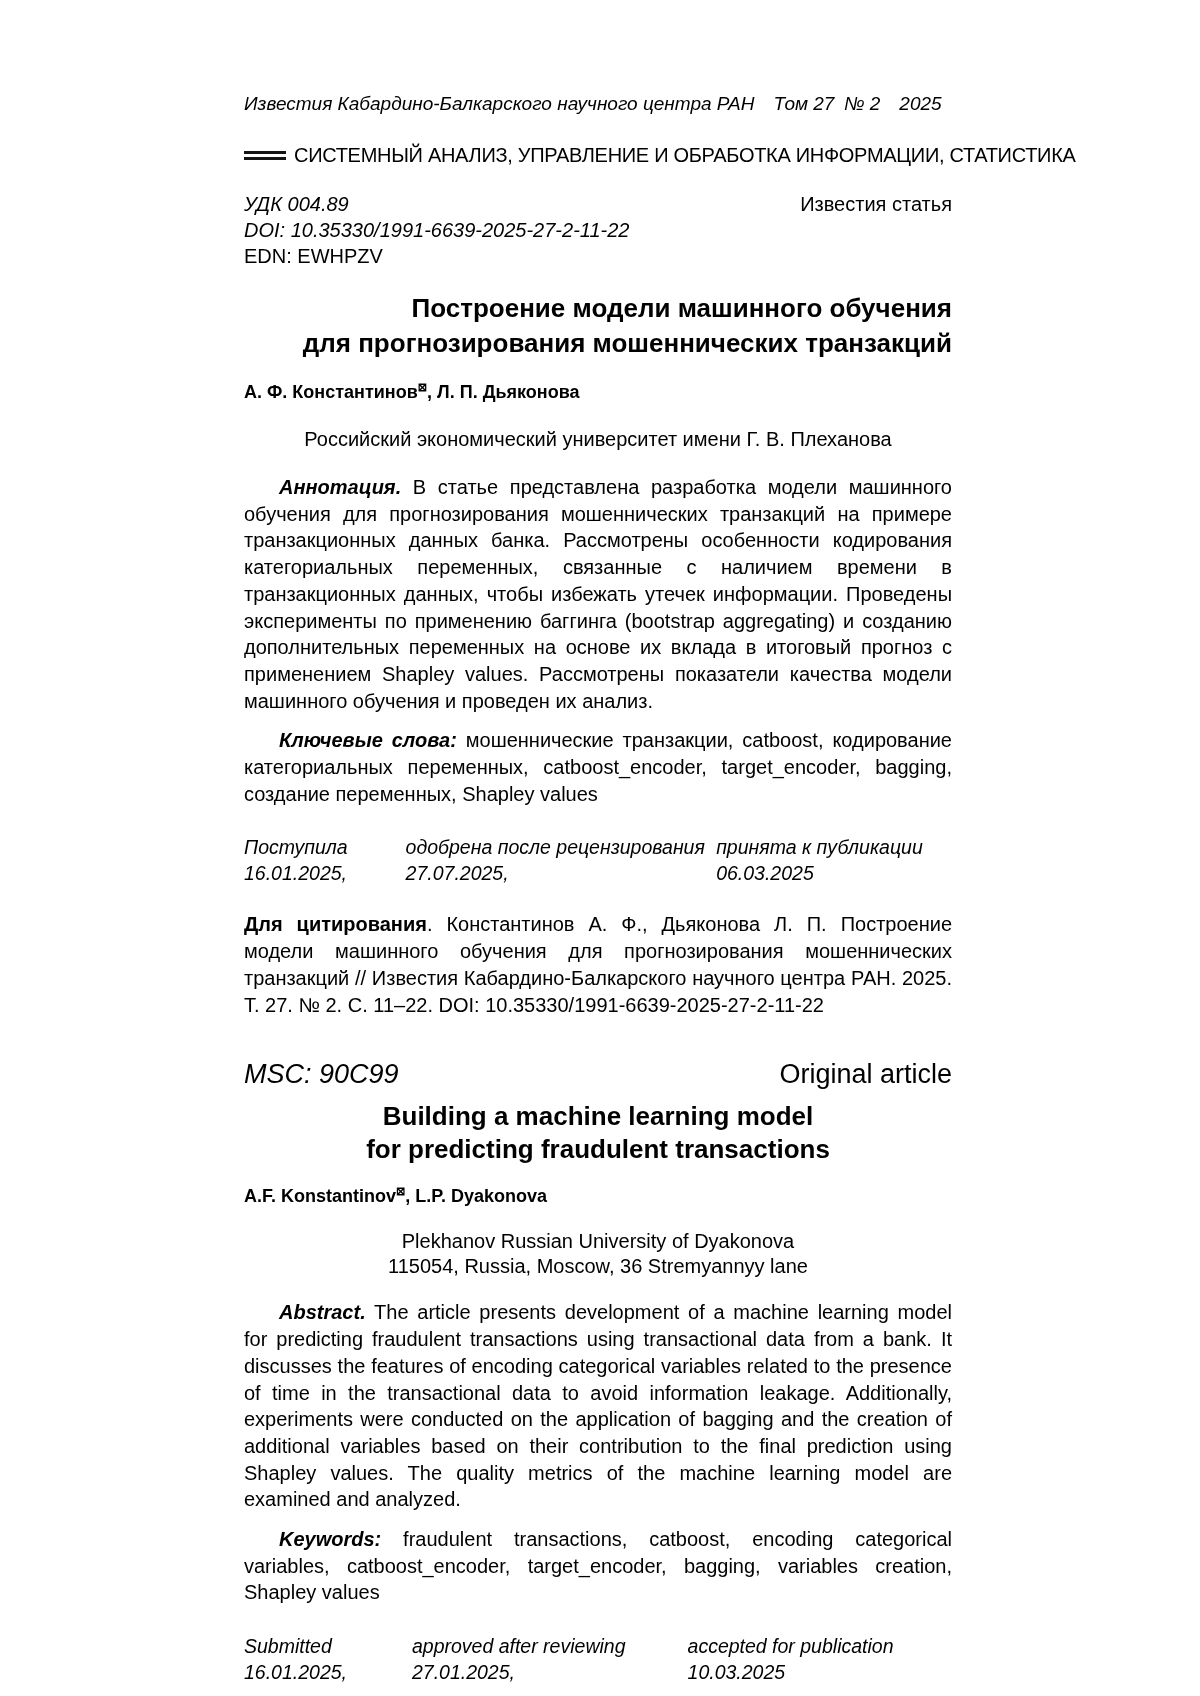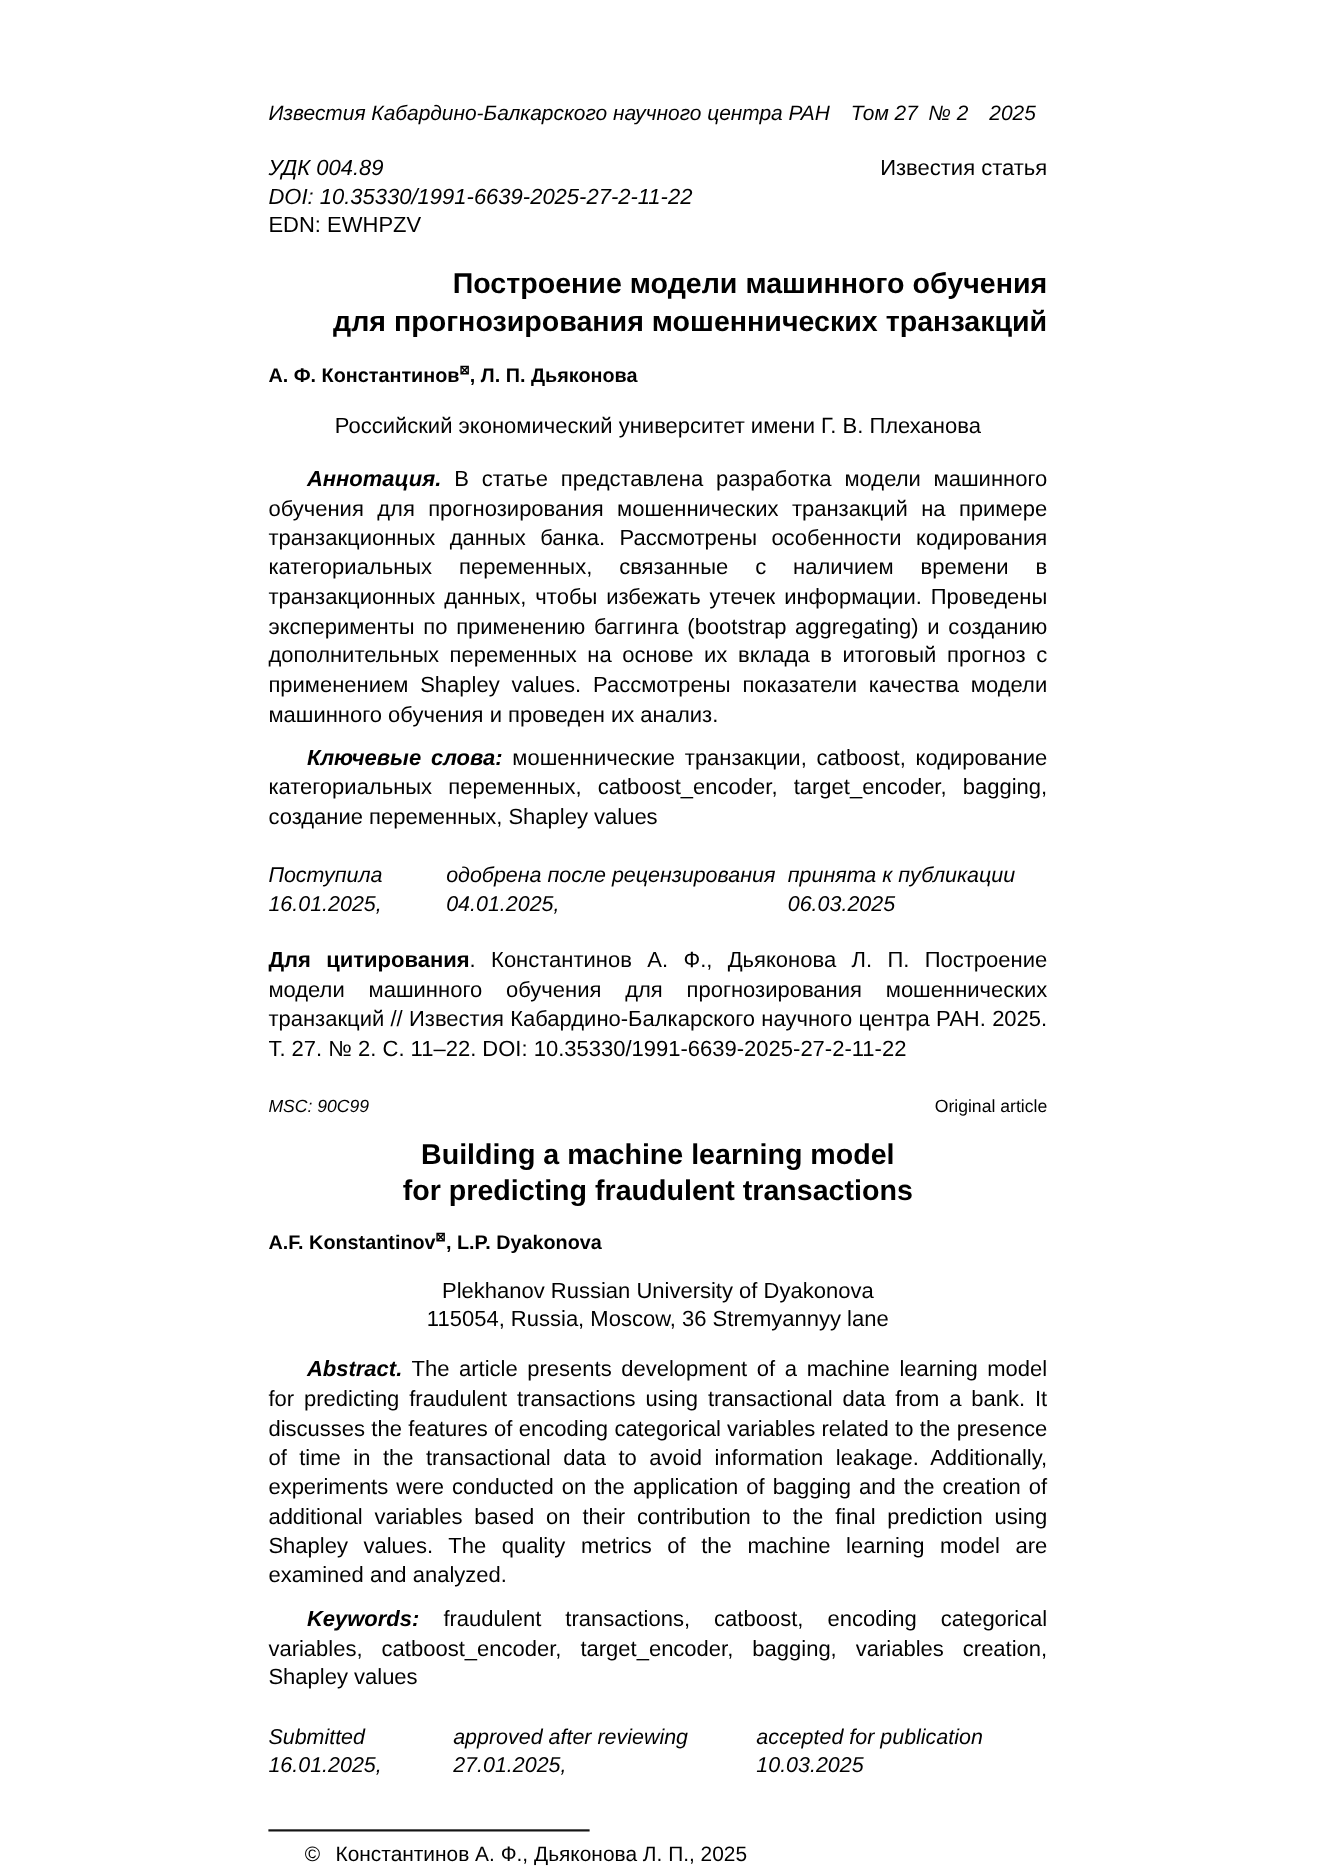--- a/index.html
+++ b/index.html
@@ -104,24 +104,24 @@
   .citation-para {
     margin-top: 25px;
     text-align: justify;
     font-size: 20px;
     line-height: 27px;
     text-indent: 0;
   }
   .citation-para .lead-b { font-weight: bold; }
 
   .msc-row {
-    margin-top: 26px;
-    display: flex;
-    justify-content: space-between;
-    font-size: 16px;
+    margin-top: 42px;
+    display: flex;
+    justify-content: space-between;
+    font-size: 27px;
     line-height: 26px;
   }
   .msc { font-style: italic; }
 
   .en-title {
     margin-top: 13px;
     text-align: center;
     font-weight: bold;
     font-size: 26px;
     line-height: 33px;
@@ -152,20 +152,25 @@
   }
 </style>
 </head>
 <body>
 
 <div class="page">
   <div class="content">
 
     <div class="journal-line">Известия Кабардино-Балкарского научного центра РАН Том 27 № 2  2025</div>
 
+    <div class="banner">
+      <div class="dbl-rule"></div>
+      <div class="banner-text">СИСТЕМНЫЙ АНАЛИЗ, УПРАВЛЕНИЕ И ОБРАБОТКА ИНФОРМАЦИИ, СТАТИСТИКА</div>
+      <div class="dbl-rule"></div>
+    </div>
 
     <div class="meta-row">
       <span class="udk">УДК 004.89</span>
       <span class="article-type">Известия статья</span>
     </div>
     <div class="doi-line">DOI: 10.35330/1991-6639-2025-27-2-11-22</div>
     <div class="edn-line">EDN: EWHPZV</div>
 
     <div class="ru-title">
       <div>Построение модели машинного обучения</div>
@@ -183,21 +188,21 @@
     <div class="para">
       <span class="lead-bi">Аннотация.</span><span> В статье представлена разработка модели машинного обучения для прогнозирования мошеннических транзакций на примере транзакционных данных банка. Рассмотрены особенности кодирования категориальных переменных, связанные с наличием времени в транзакционных данных, чтобы избежать утечек информации. Проведены эксперименты по применению баггинга (bootstrap aggregating) и созданию дополнительных переменных на основе их вклада в итоговый прогноз с применением Shapley values. Рассмотрены показатели качества модели машинного обучения и проведен их анализ.</span>
     </div>
 
     <div class="para keywords-para">
       <span class="lead-bi">Ключевые слова:</span><span> мошеннические транзакции, catboost, кодирование категориальных переменных, catboost_encoder, target_encoder, bagging, создание переменных, Shapley values</span>
     </div>
 
     <div class="dates-row">
       <span>Поступила  16.01.2025,</span>
-      <span>одобрена после рецензирования  04.01.2025,</span>
+      <span>одобрена после рецензирования  27.07.2025,</span>
       <span>принята к публикации  06.03.2025</span>
     </div>
 
     <div class="citation-para">
       <span class="lead-b">Для цитирования</span><span>. Константинов А. Ф., Дьяконова Л. П. Построение модели машинного обучения для прогнозирования мошеннических транзакций // Известия Кабардино-Балкарского научного центра РАН. 2025. Т. 27. № 2. С. 11–22.  DOI: 10.35330/1991-6639-2025-27-2-11-22</span>
     </div>
 
     <div class="msc-row">
       <span class="msc">MSC: 90C99</span>
       <span>Original article</span>

